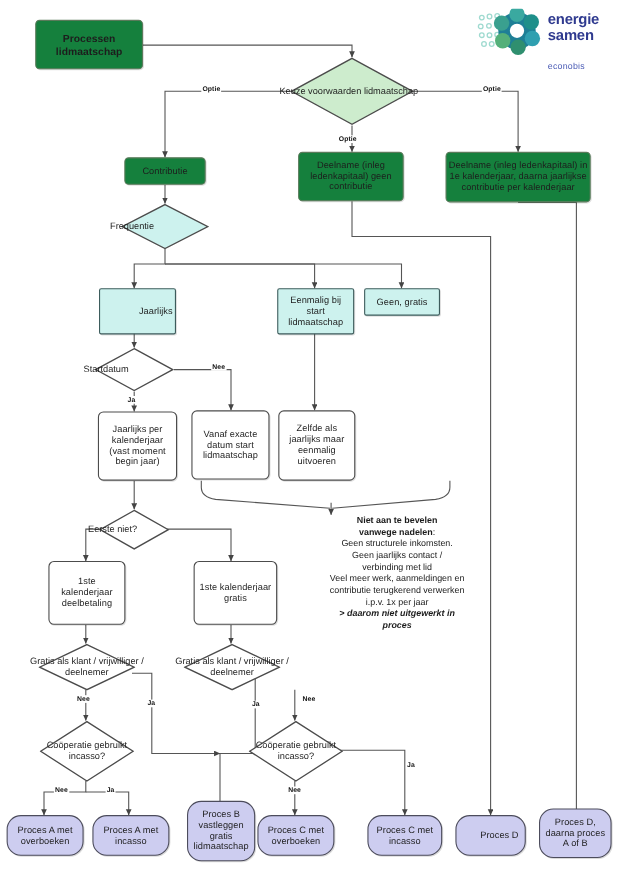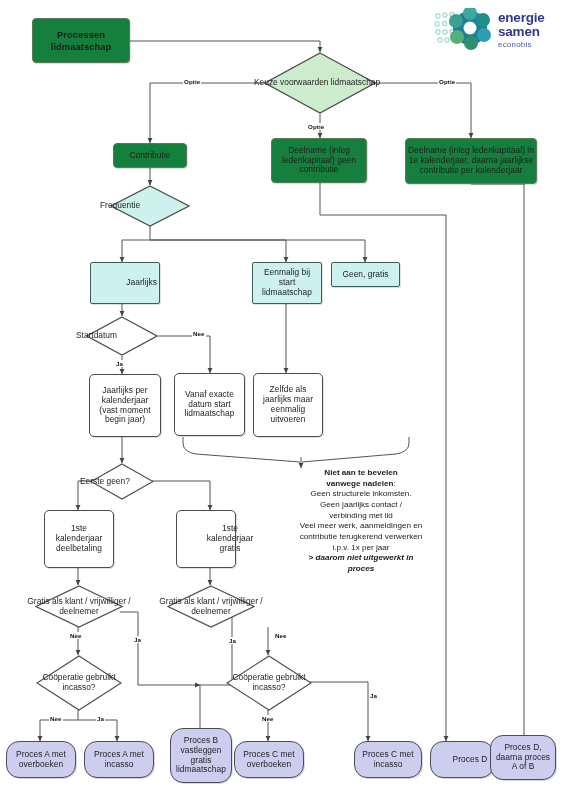--- a/index.html
+++ b/index.html
@@ -37,21 +37,21 @@
   .note{position:absolute;text-align:center;font-size:8.1px;color:#1b1b1b;
         line-height:1.32;}
   .note .b{font-weight:bold;}
   .note .bi{font-weight:bold;font-style:italic;}
 
   
   #logo{position:absolute;}
   #logo .wordmark{position:absolute;left:66px;top:3px;}
   #logo .w1{font-size:13.5px;font-weight:bold;color:#2f3a8f;letter-spacing:-.2px;line-height:1.02;}
   #logo .w2{font-size:13.5px;font-weight:bold;color:#2f3a8f;letter-spacing:-.2px;line-height:1.02;}
-  #logo .w3{font-size:8px;color:#4a5bb5;letter-spacing:.2px;margin-top:1px;}
+  #logo .w3{font-size:8px;color:#4a5bb5;letter-spacing:.2px;margin-top:17px;}
 </style>
 </head>
 <body>
 
 <div id="canvas">
 
   <svg id="edges" viewBox="0 0 565 797">
     <defs>
       <marker id="ah" markerWidth="7" markerHeight="7" refX="5.4" refY="2.6" orient="auto" markerUnits="userSpaceOnUse">
         <path d="M0,0 L5.6,2.6 L0,5.2 z" fill="#444"></path>
@@ -221,29 +221,29 @@
 
   <div class="node proc-white" style="left:253px;top:373px;width:70px;height:64px;">
     <span>Zelfde als jaarlijks maar eenmalig uitvoeren</span>
   </div>
 
   <div class="dia" style="left:90px;top:463px;width:64px;height:37px;">
     <svg class="shape" viewBox="0 0 64 37" preserveAspectRatio="none">
       <polygon points="32,1 63,18.5 32,36 1,18.5" fill="#ffffff" stroke="#4c4c4c" stroke-width="1.2"></polygon>
     </svg>
     <div class="lbl">
-        <span>Eerste geen?</span>
+        <span>Eerste niet?</span>
       </div>
   </div>
 
   <div class="node proc-white" style="left:44px;top:510px;width:70px;height:58px;">
     <span>1ste kalenderjaar deelbetaling</span>
   </div>
 
-  <div class="node proc-white" style="left:176px;top:510px;width:60px;height:58px;padding-left:48px;">
+  <div class="node proc-white" style="left:176px;top:510px;width:76px;height:58px;">
     <span>1ste kalenderjaar gratis</span>
   </div>
 
   <div class="dia" style="left:35px;top:585px;width:88px;height:43px;">
     <svg class="shape" viewBox="0 0 88 43" preserveAspectRatio="none">
       <polygon points="44,1 87,21.5 44,42 1,21.5" fill="#ffffff" stroke="#4c4c4c" stroke-width="1.2"></polygon>
     </svg>
     <div class="lbl">
         <span>Gratis als klant / vrijwilliger / deelnemer</span>
       </div>
@@ -285,25 +285,25 @@
   </div>
 
   <div class="node proc-lav" style="left:170px;top:728px;width:62px;height:55px;">
     <span>Proces B vastleggen gratis lidmaatschap</span>
   </div>
 
   <div class="node proc-lav" style="left:234px;top:741px;width:70px;height:37px;">
     <span>Proces C met overboeken</span>
   </div>
 
-  <div class="node proc-lav" style="left:334px;top:741px;width:68px;height:37px;margin-left:20px;">
+  <div class="node proc-lav" style="left:334px;top:741px;width:68px;height:37px;">
     <span>Proces C met incasso</span>
   </div>
 
-  <div class="node proc-lav" style="left:430px;top:741px;width:64px;height:37px;padding-left:16px;">
+  <div class="node proc-lav" style="left:414px;top:741px;width:64px;height:37px;padding-left:16px;">
     <span>Proces D</span>
   </div>
 
   <div class="node proc-lav" style="left:490px;top:735px;width:66px;height:45px;">
     <span>Proces D, daarna proces A of B</span>
   </div>
 
   <div class="edge-label" style="left:183px;top:78px;">Optie</div>
   <div class="edge-label" style="left:307px;top:123px;">Optie</div>
   <div class="edge-label" style="left:438px;top:78px;">Optie</div>

